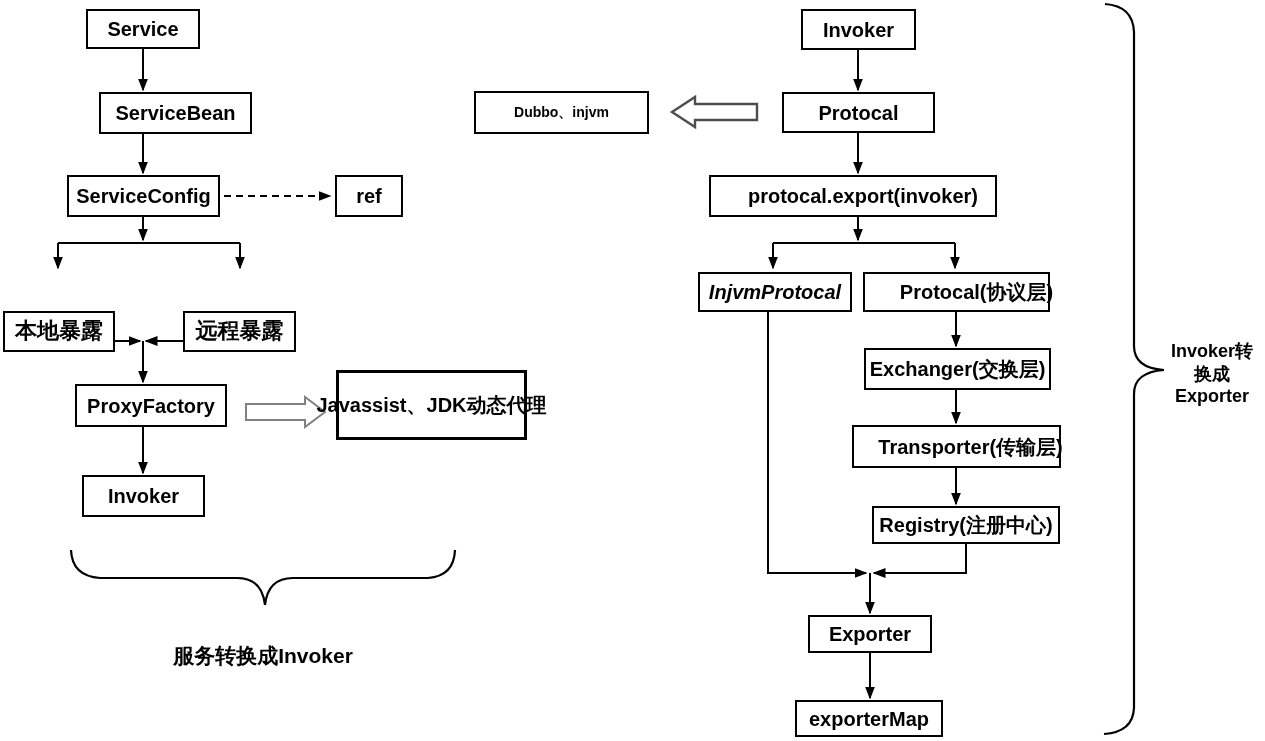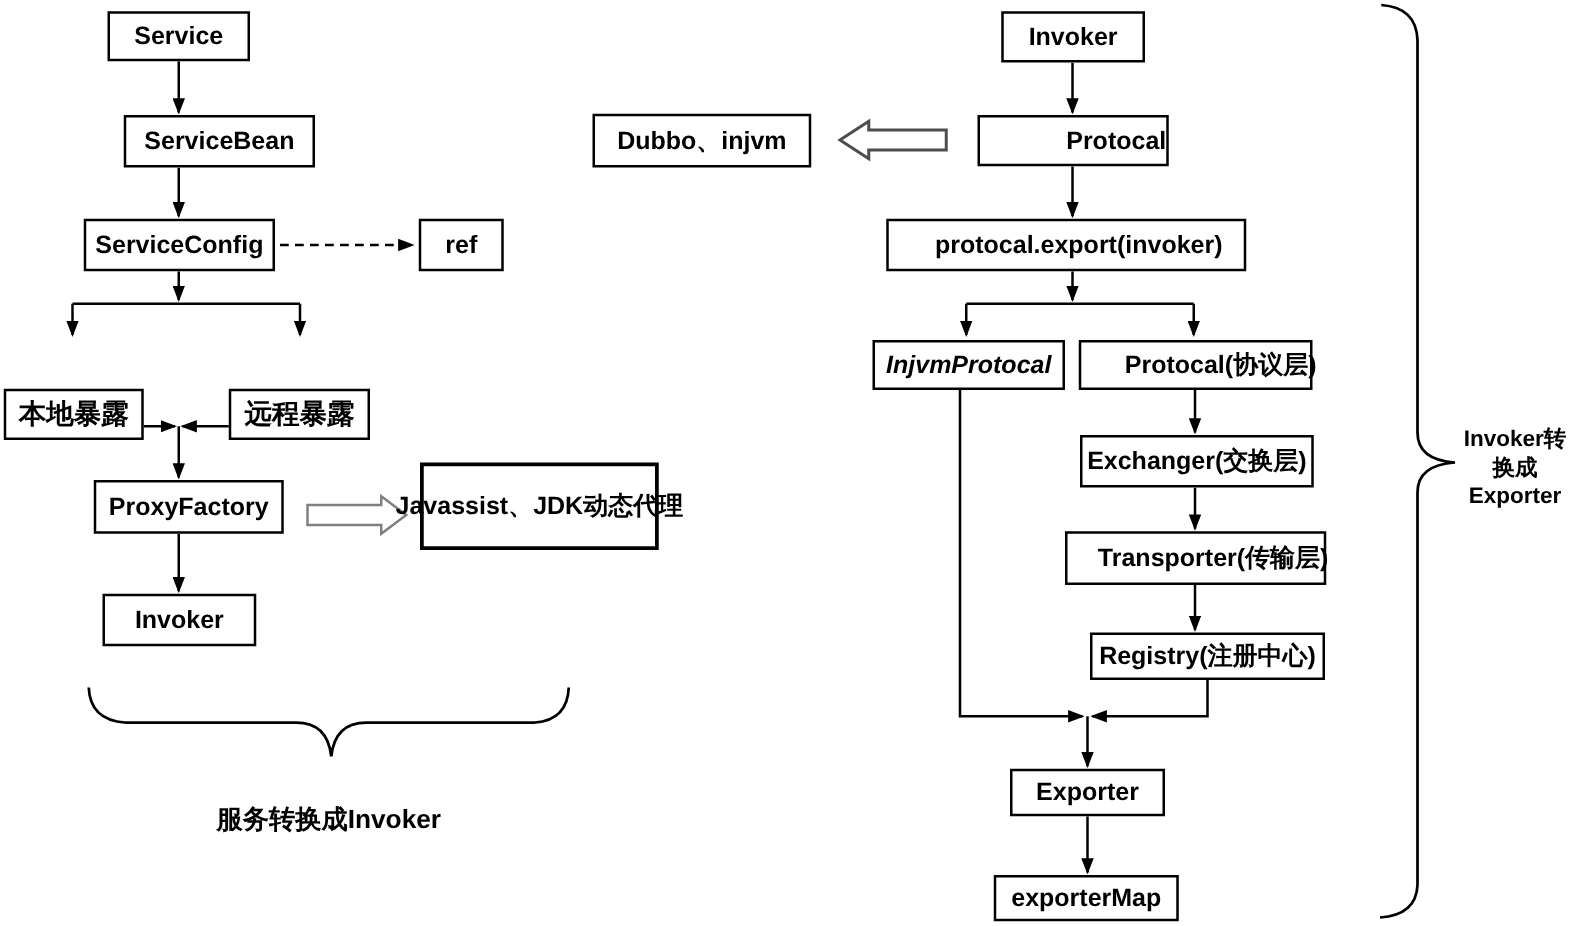--- a/index.html
+++ b/index.html
@@ -113,24 +113,24 @@
     <span class="lbl">Javassist、JDK</span>
     <span class="lbl">动态代理</span>
   </div>
   <div class="node" style="left:82px;top:475px;width:123px;height:42px;">
     <span class="lbl">Invoker</span>
   </div>
 
   <div class="node" style="left:801px;top:9px;width:115px;height:41px;">
     <span class="lbl">Invoker</span>
   </div>
-  <div class="node" style="left:474px;top:91px;width:175px;height:43px;font-size:20px;">
+  <div class="node" style="left:474px;top:91px;width:175px;height:43px;font-size:14px;">
     <span class="lbl">Dubbo、injvm</span>
   </div>
-  <div class="node" style="left:782px;top:92px;width:153px;height:41px;justify-content:flex-end;">
+  <div class="node" style="left:782px;top:92px;width:153px;height:41px;">
     <span class="lbl">Protocal</span>
   </div>
   <div class="node" style="left:709px;top:175px;width:288px;height:42px;padding-left:20px;">
     <span class="lbl">protocal.export(invoker)</span>
   </div>
   <div class="node" style="left:698px;top:272px;width:154px;height:40px;font-style:italic;">
     <span class="lbl">InjvmProtocal</span>
   </div>
   <div class="node" style="left:863px;top:272px;width:187px;height:40px;padding-left:40px;">
     <span class="lbl">Protocal(协议层)</span>

